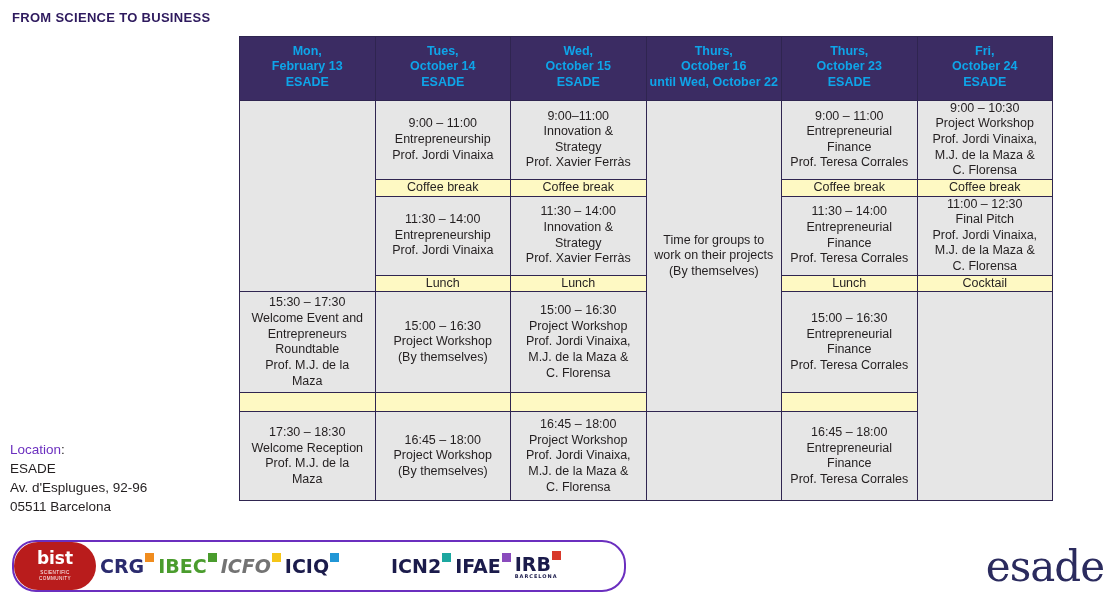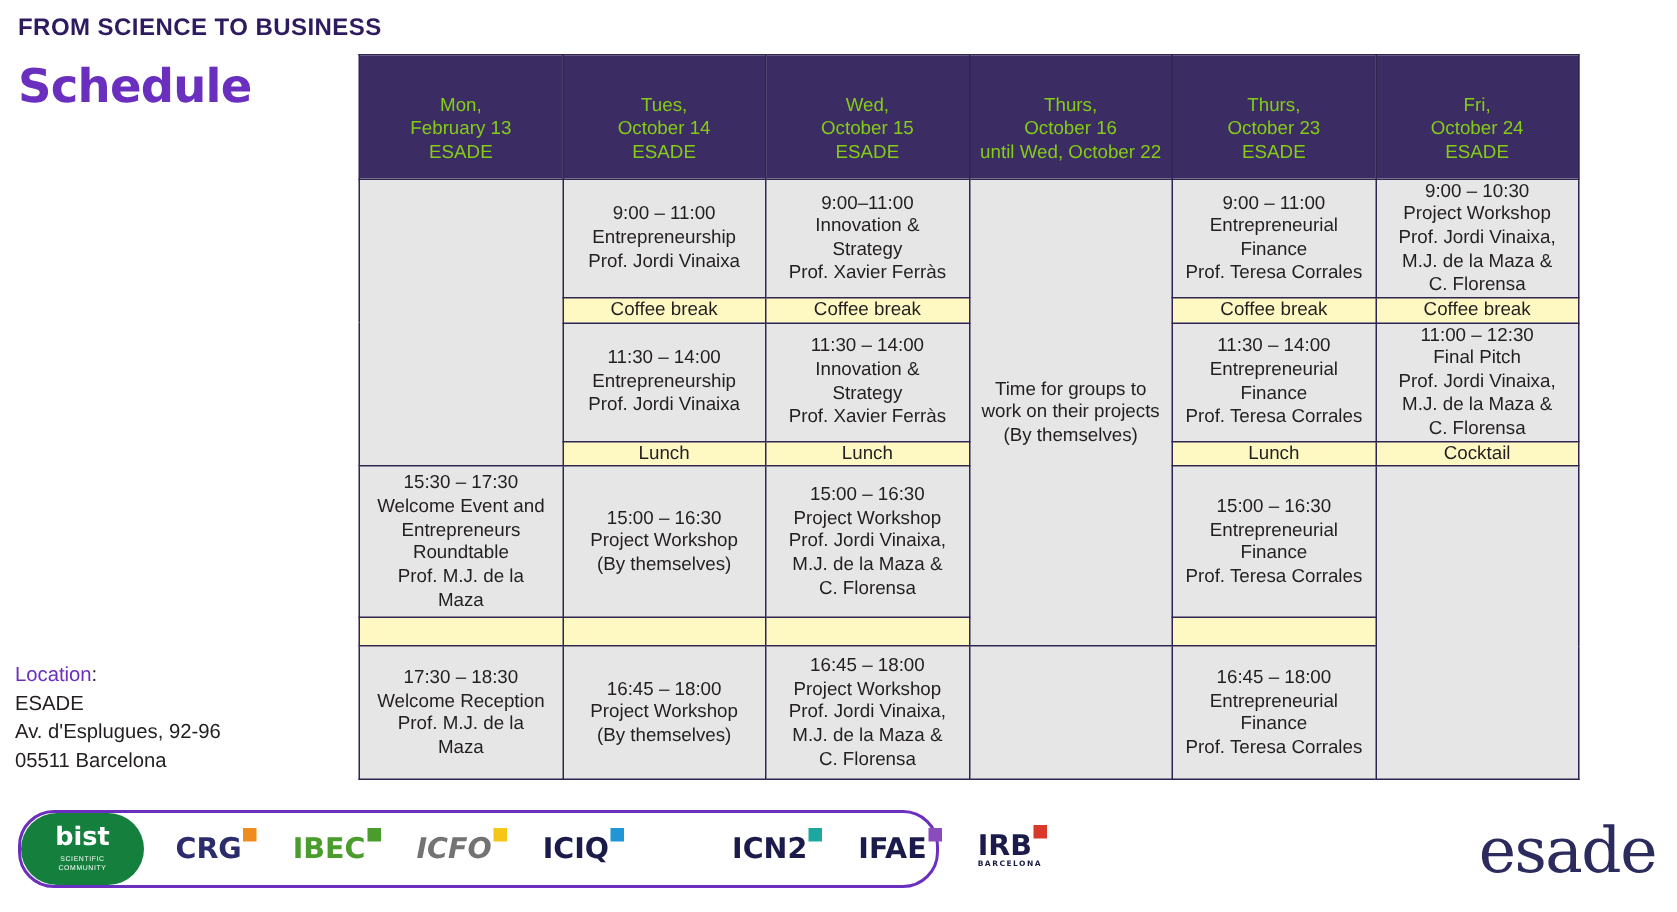--- a/index.html
+++ b/index.html
@@ -13,21 +13,21 @@
     font-family: "Liberation Sans", sans-serif;
     position: relative;
     overflow: hidden;
   }
 
   
   .tagline {
     position: absolute;
     left: 12px;
     top: 10px;
-    font-size: 16px;
+    font-size: 13px;
     font-weight: bold;
     color: #2e1a5e;
     letter-spacing: 0.3px;
   }
   .title-block {
     position: absolute;
     left: 12px;
     top: 42px;
     color: #6b2fbf;
     font-weight: bold;
@@ -59,25 +59,25 @@
     width: 814px;
   }
   .schedule td, .schedule th {
     border: 1px solid #2f2550;
     padding: 0;
     vertical-align: middle;
     text-align: center;
   }
   .schedule th {
     background: #3b2c63;
-    color: #84cc16;
+    color: #0ea5e9;
     font-size: 12.5px;
-    font-weight: normal;
+    font-weight: bold;
     line-height: 1.22;
-    padding: 26px 2px 10px 2px;
+    padding: 7px 2px 10px 2px;
   }
   .cell {
     font-size: 12.5px;
     color: #231f20;
     line-height: 1.25;
     padding: 6px 4px;
   }
   .shade { background: #e6e6e6; }
   .white { background: #fef9c3; }
   .midcol {
@@ -96,21 +96,21 @@
     border: 2px solid #6b2fbf;
     border-radius: 24px;
     background: #ffffff;
     display: flex;
     align-items: center;
   }
   .bist-badge {
     width: 82px;
     height: 48px;
     border-radius: 24px;
-    background: #15803d;
+    background: #b91c1c;
     color: #ffffff;
     display: flex;
     flex-direction: column;
     align-items: center;
     justify-content: center;
     flex: none;
   }
   .bist-badge .b1 {
     font-size: 17px;
     font-weight: bold;
@@ -120,22 +120,22 @@
   .bist-badge .b2 {
     font-size: 4.6px;
     letter-spacing: 0.4px;
     line-height: 1.35;
     margin-top: 3px;
     text-align: center;
   }
   .logos {
     display: flex;
     align-items: center;
-    gap: 24px;
-    padding-left: 21px;
+    gap: 4px;
+    padding-left: 4px;
     font-family: "DejaVu Sans", sans-serif;
   }
   .logo {
     font-size: 19px;
     font-weight: bold;
     color: #1b1b4b;
     position: relative;
     white-space: nowrap;
   }
   .logo .sq {
@@ -180,21 +180,20 @@
     letter-spacing: -1px;
     line-height: 1;
   }
 </style>
 </head>
 <body>
 
 <div class="tagline">FROM SCIENCE TO BUSINESS</div>
 
 <div class="title-block">
-  <div>Schedule</div>
 </div>
 
 <div class="location-block">
   <div>
     <span class="loc-label">Location</span><span>:</span>
   </div>
   <div>ESADE</div>
   <div>Av. d'Esplugues, 92-96</div>
   <div>05511 Barcelona</div>
 </div>

